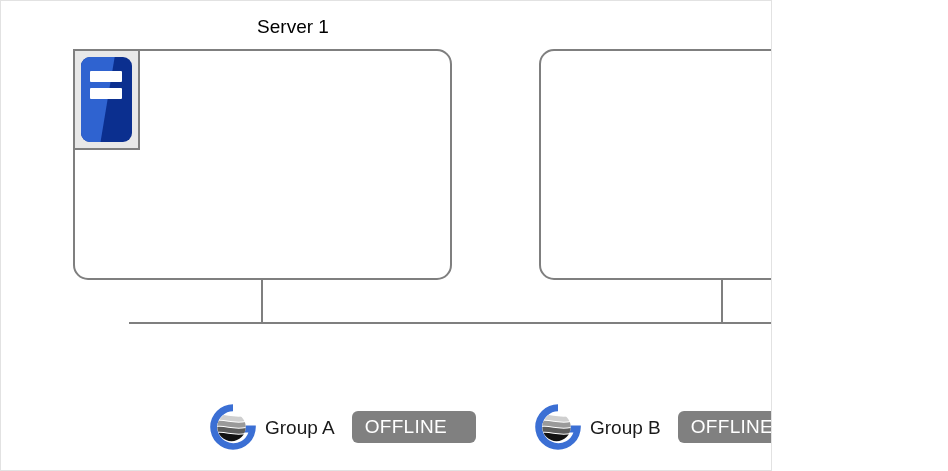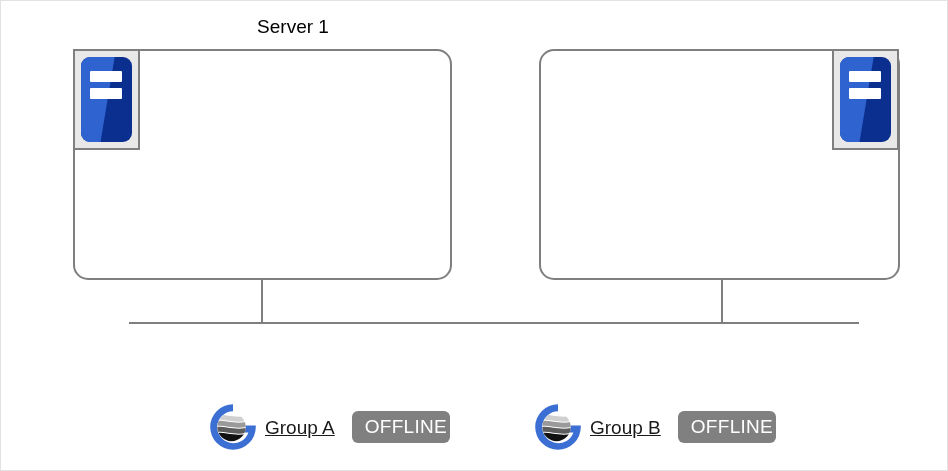--- a/index.html
+++ b/index.html
@@ -7,21 +7,21 @@
     margin: 0;
     padding: 0;
     background: #ffffff;
   }
   body {
     font-family: "Liberation Sans", sans-serif;
   }
 
   #canvas {
     position: relative;
-    width: 948px;
+    width: 772px;
     height: 471px;
     background: #ffffff;
     box-sizing: border-box;
     border: 1px solid #e2e2e2;
     overflow: hidden;
   }
 
   
   .server-title {
     position: absolute;
@@ -126,30 +126,29 @@
     flex: 0 0 52px;
     display: block;
   }
 
   .group-label {
     font-size: 19px;
     color: #1a1a1a;
     margin-left: 6px;
     white-space: nowrap;
     line-height: 1;
-    text-decoration: underline;
   }
 
   .status-badge {
     margin-left: 17px;
     background: #808080;
     color: #ffffff;
     font-size: 19px;
     border-radius: 6px;
-    padding: 6px 3px 7px 13px;
+    padding: 6px 29px 7px 13px;
     line-height: 1;
     white-space: nowrap;
     letter-spacing: 0.3px;
   }
 </style>
 </head>
 <body>
 
 <div id="canvas">
 

